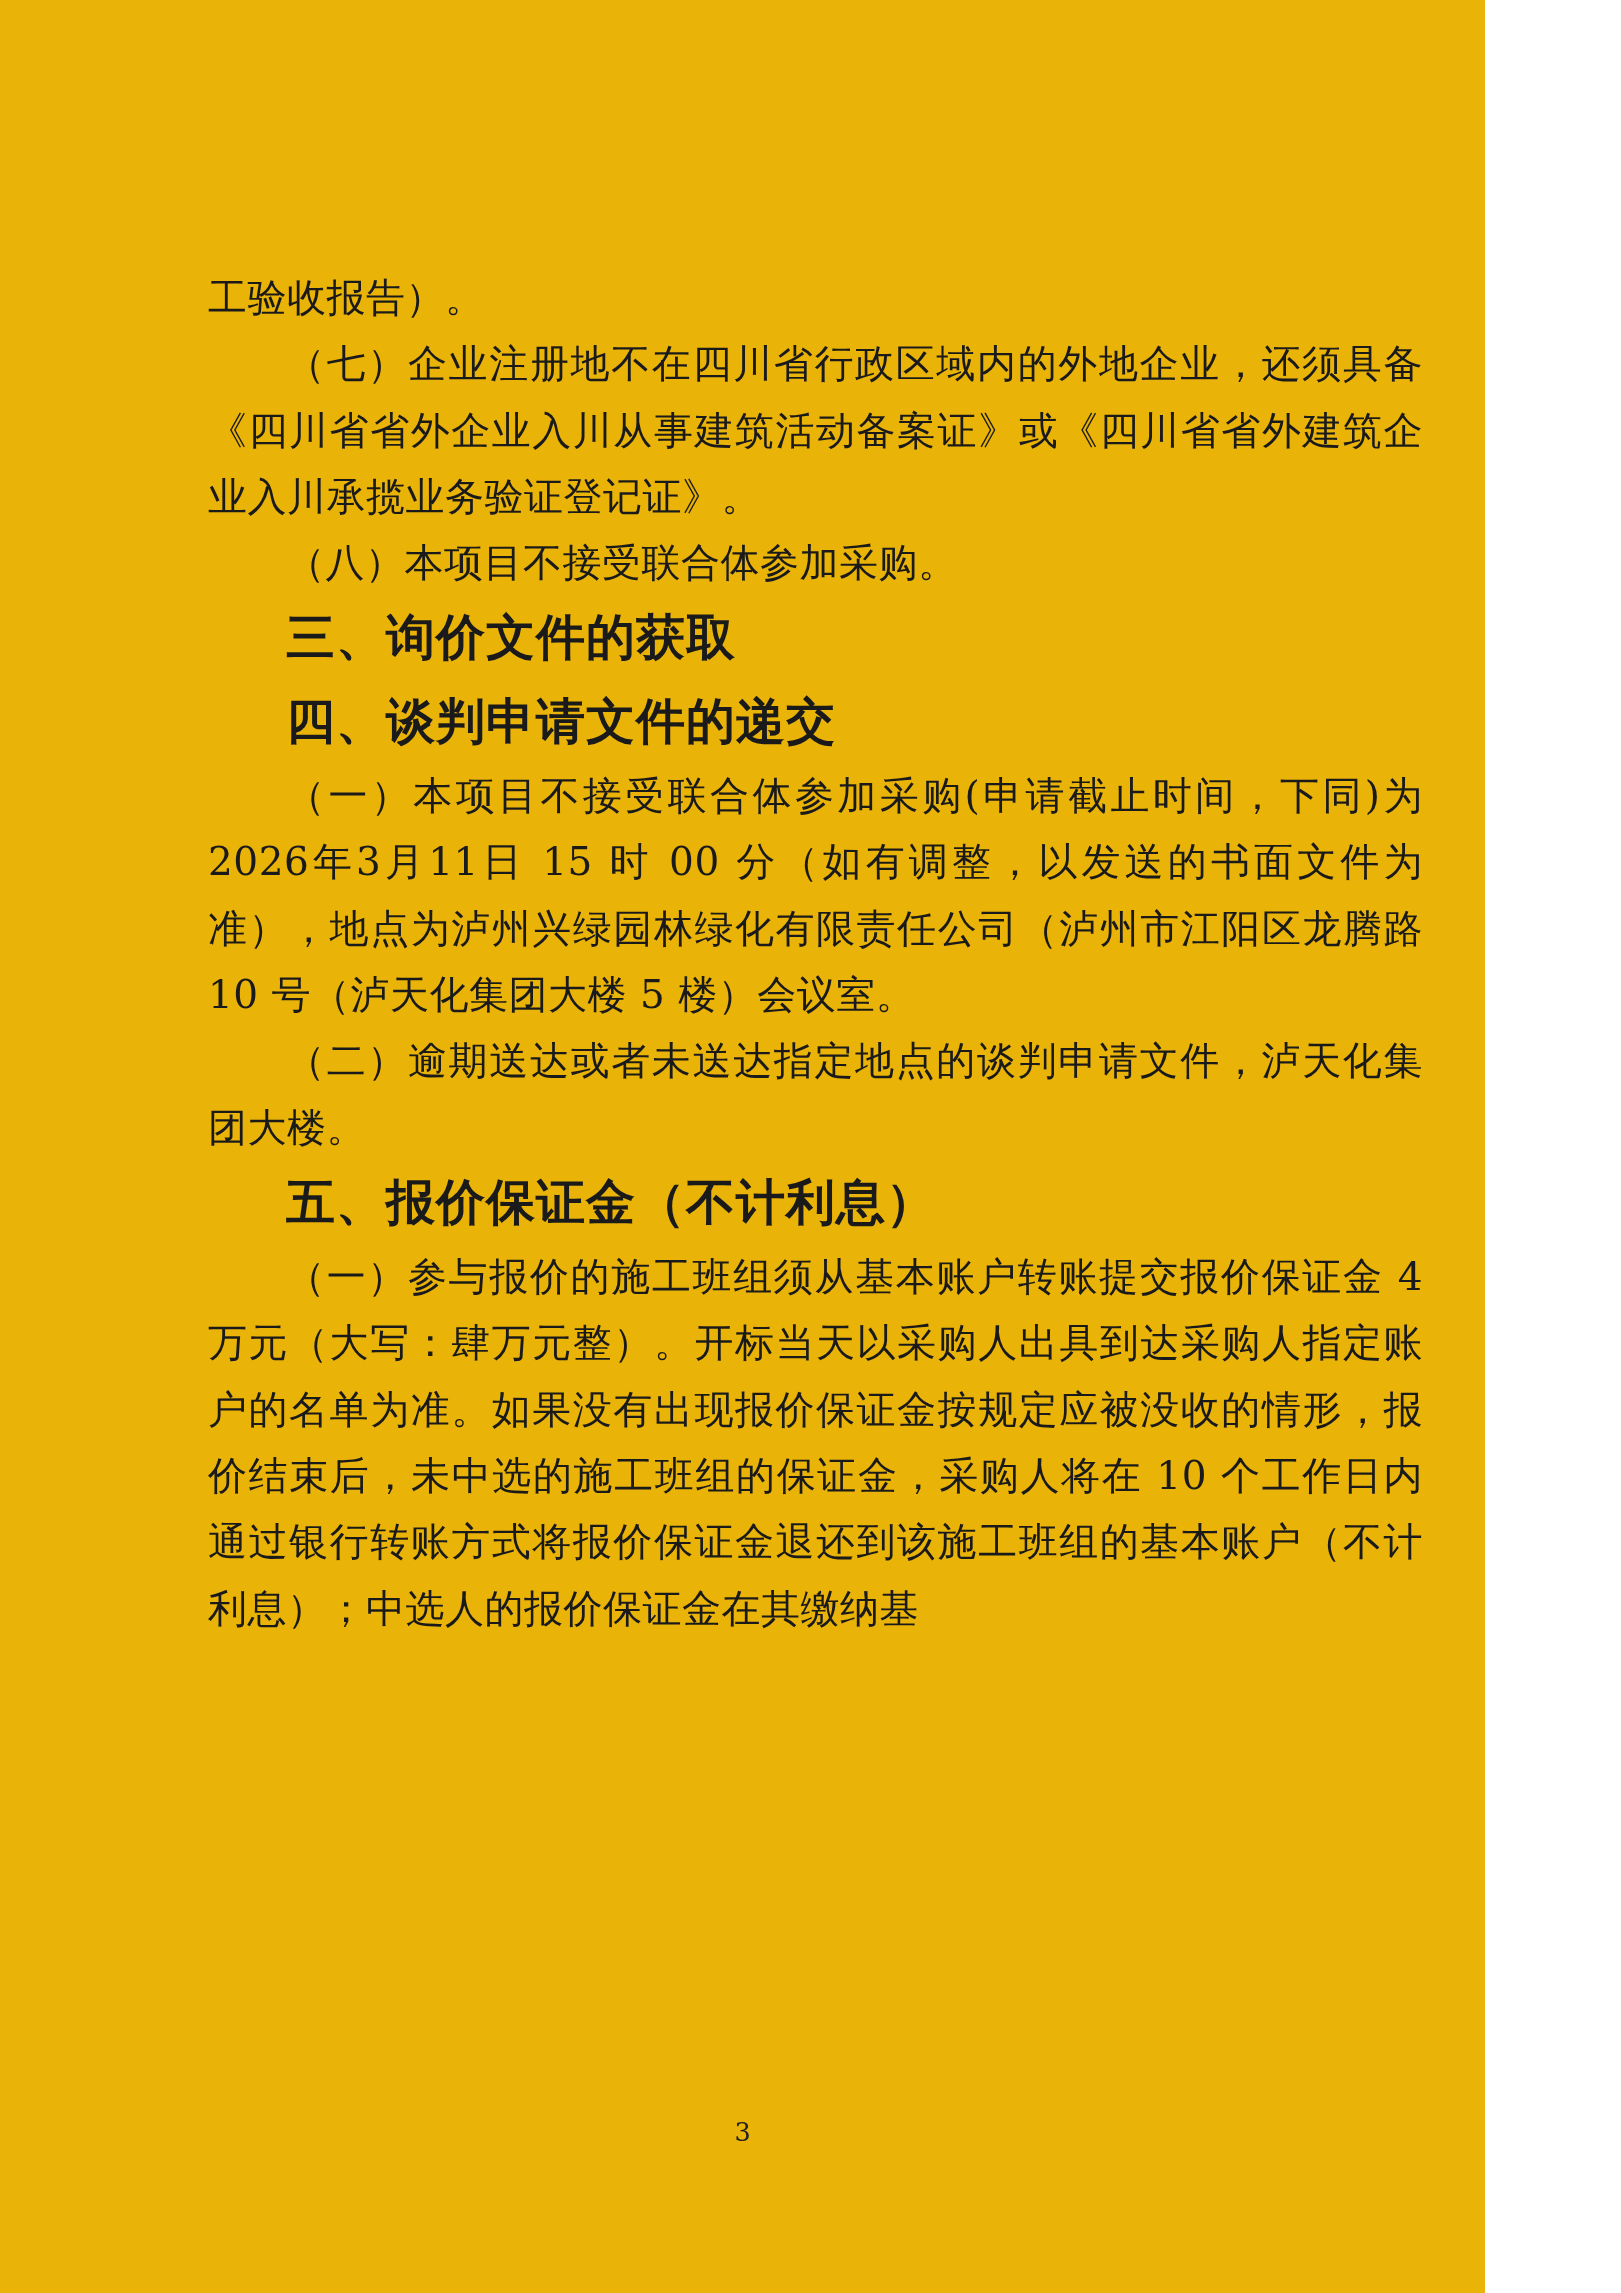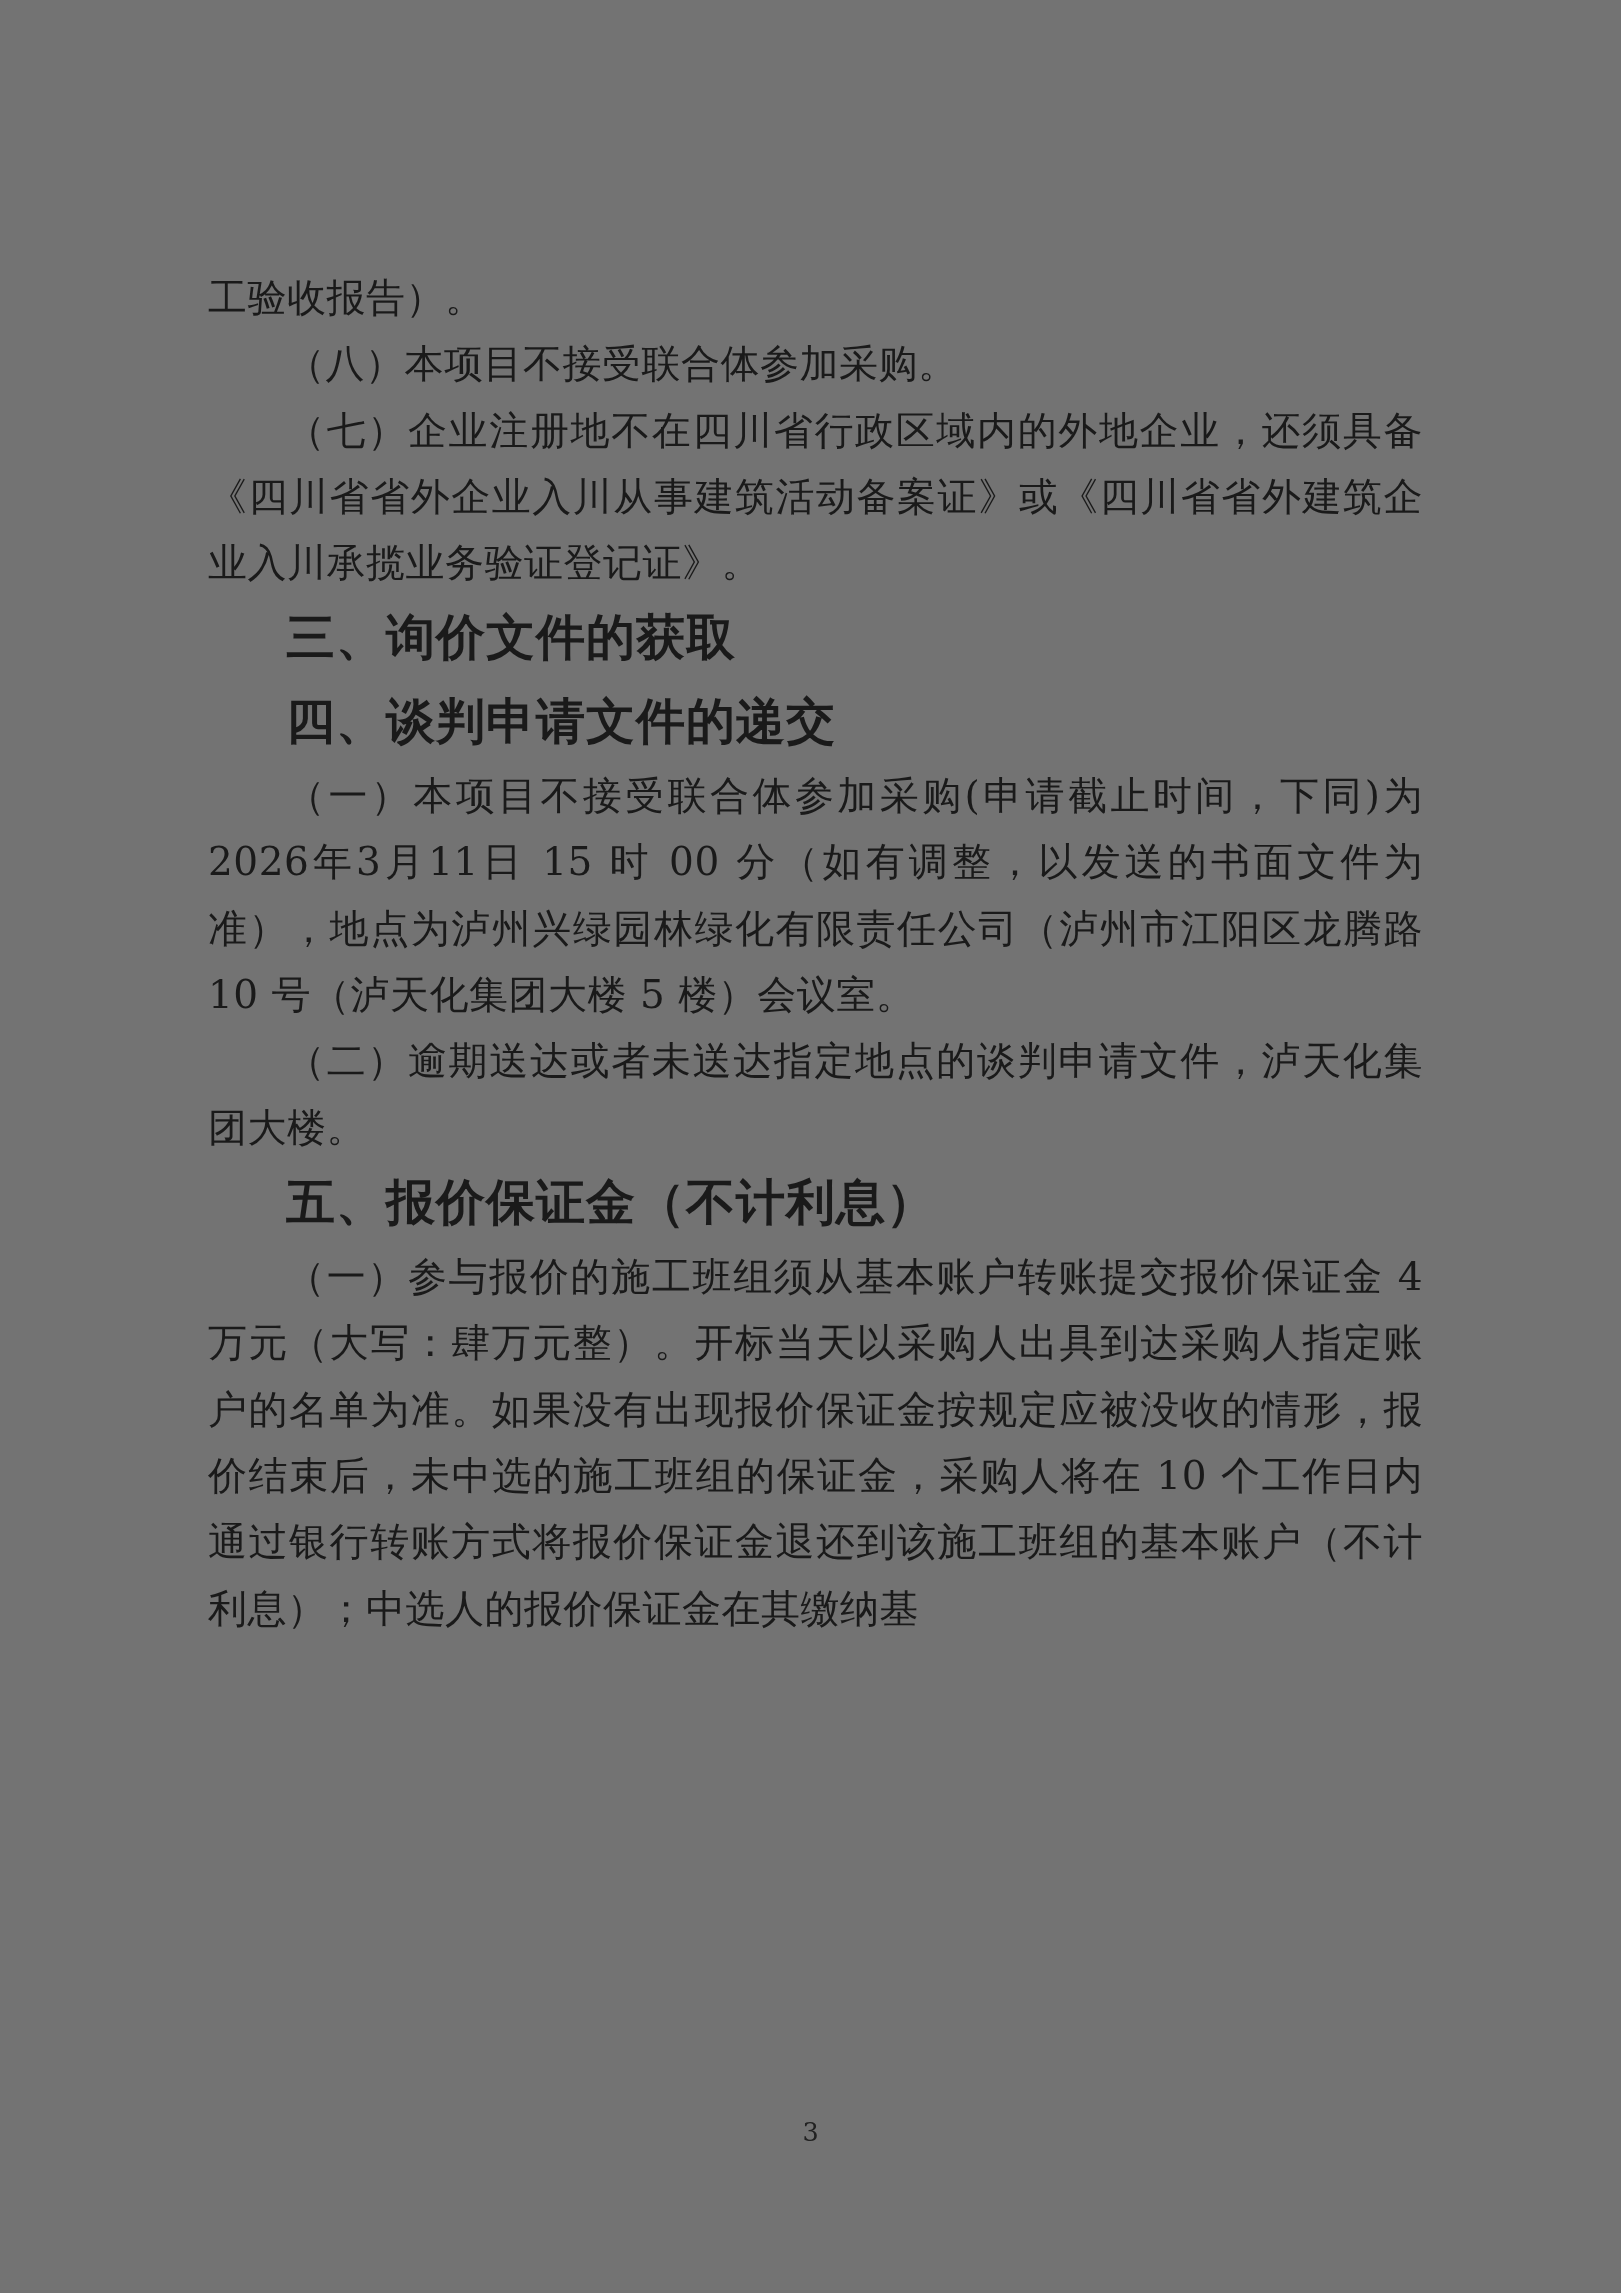--- a/index.html
+++ b/index.html
@@ -6,23 +6,23 @@
     margin: 0;
     padding: 0;
     background: #ffffff;
   }
   body {
     font-family: "DejaVu Serif", "Liberation Serif", serif;
     color: #1a1a1a;
   }
   .page {
     position: relative;
-    width: 1621px;
+    width: 1485px;
     height: 2294px;
-    background: #737373;
+    background: #eab308;
     box-sizing: border-box;
     overflow: hidden;
     padding-left: 29px;
   }
   .content {
     position: absolute;
     left: 208px;
     top: 265px;
     width: 1215px;
   }
@@ -57,22 +57,22 @@
     font-family: "DejaVu Serif", "Liberation Serif", serif;
     color: #222;
   }
 </style>
 </head>
 <body>
 
 <div class="page">
   <div class="content" id="body-container">
       <p>工验收报告）。</p>
+      <p class="indent">（七）企业注册地不在四川省行政区域内的外地企业，还须具备《四川省省外企业入川从事建筑活动备案证》或《四川省省外建筑企业入川承揽业务验证登记证》。</p>
       <p class="indent">（八）本项目不接受联合体参加采购。</p>
-      <p class="indent">（七）企业注册地不在四川省行政区域内的外地企业，还须具备《四川省省外企业入川从事建筑活动备案证》或《四川省省外建筑企业入川承揽业务验证登记证》。</p>
       <p class="heading">三、询价文件的获取</p>
       <p class="heading">四、谈判申请文件的递交</p>
       <p class="indent"><span>（一）本项目不接受联合体参加采购(申请截止时间，下同)为</span><span class="u">2026</span><span>年</span><span class="u">3</span><span>月</span><span class="u">11</span><span>日 15 时 00 分（如有调整，以发送的书面文件为准），地点为</span><span class="u">泸州兴绿园林绿化有限责任公司（泸州市江阳区龙腾路 10 号（泸天化集团大楼 5 楼）会议室。</span></p>
       <p class="indent">（二）逾期送达或者未送达指定地点的谈判申请文件，泸天化集团大楼。</p>
       <p class="heading">五、报价保证金（不计利息）</p>
       <p class="indent">（一）参与报价的施工班组须从基本账户转账提交报价保证金 4 万元（大写：肆万元整）。开标当天以采购人出具到达采购人指定账户的名单为准。如果没有出现报价保证金按规定应被没收的情形，报价结束后，未中选的施工班组的保证金，采购人将在 10 个工作日内通过银行转账方式将报价保证金退还到该施工班组的基本账户（不计利息）；中选人的报价保证金在其缴纳基</p>
     </div>
   <div class="footer">3</div>
 </div>
 

